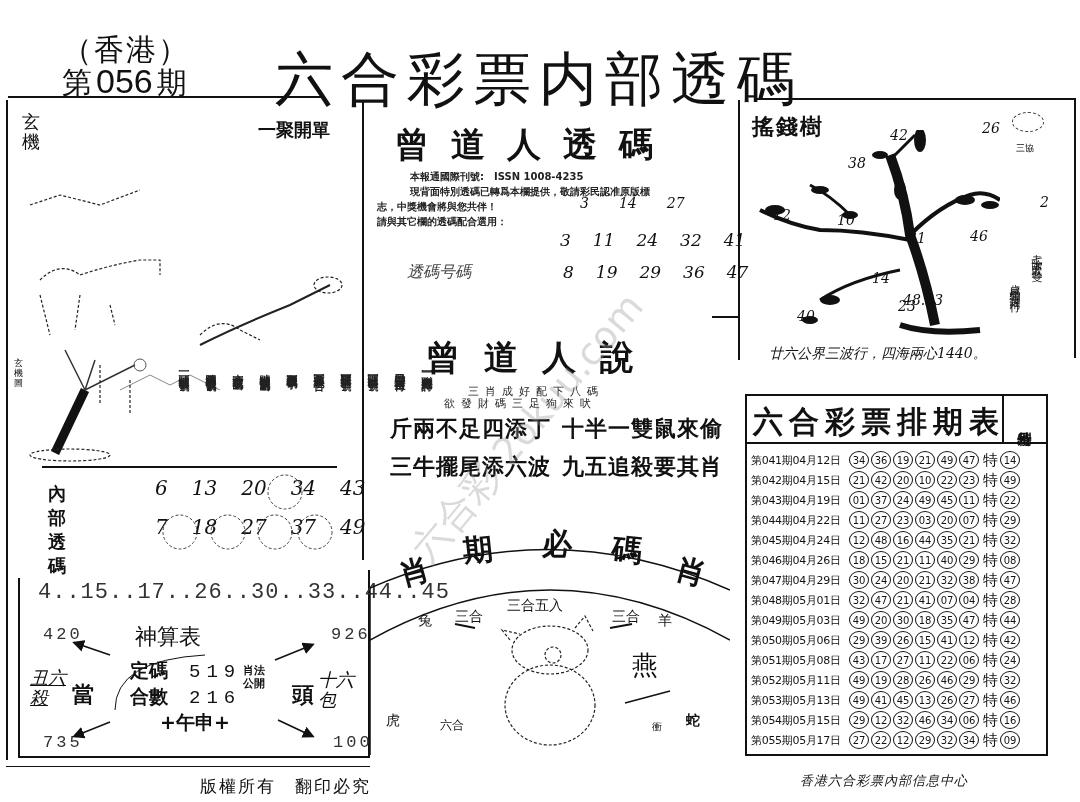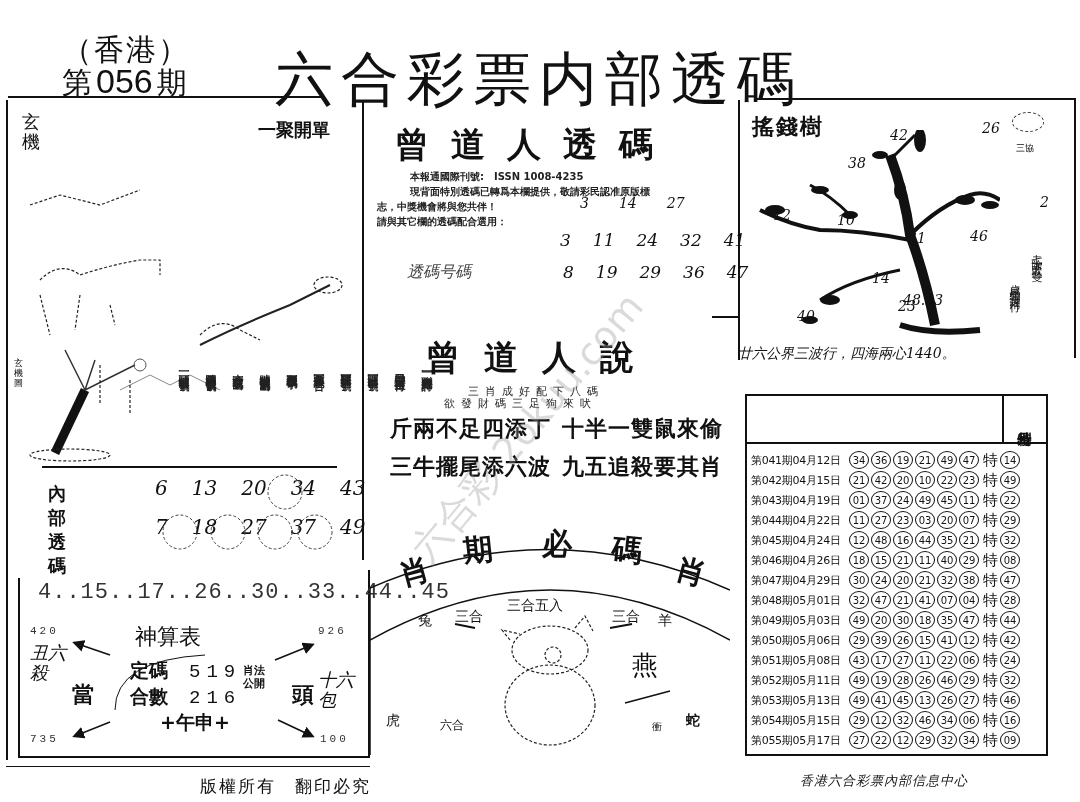--- a/index.html
+++ b/index.html
@@ -25,21 +25,21 @@
   .poem-cols { left: 175px; top: 365px; display: flex; flex-direction: row-reverse; gap: 12px; }
   .poem-col { writing-mode: vertical-rl; font-size: 11px; font-weight: bold; color: #222; letter-spacing: 1px; }
 
   .nb-label { left: 48px; top: 482px; width: 22px; font-size: 18px; font-weight: bold; line-height: 24px; font-family: "DejaVu Serif", serif; }
   .nb-row { font-family: "DejaVu Serif", serif; font-style: italic; font-size: 20px; display: flex; gap: 24px; }
   .nb-row1 { left: 155px; top: 476px; }
   .nb-row2 { left: 155px; top: 515px; }
 
   
   .lb-nums { left: 38px; top: 580px; font-family: "Liberation Mono", monospace; font-size: 22px; letter-spacing: 1px; color: #333; }
-  .lb-corner { font-family: "Liberation Mono", monospace; font-size: 11px; color: #333; letter-spacing: 3px; }
+  .lb-corner { font-family: "Liberation Mono", monospace; font-size: 17px; color: #333; letter-spacing: 3px; margin-left: 13px; }
   .lb-title { left: 135px; top: 622px; font-size: 22px; font-family: "DejaVu Serif", serif; }
   .lb-center { left: 130px; top: 658px; font-size: 19px; font-weight: bold; line-height: 24px; font-family: "DejaVu Sans", sans-serif; }
   .lb-center .val { font-family: "Liberation Mono", monospace; font-weight: normal; letter-spacing: 6px; margin-left: 21px; }
   .lb-side { font-size: 22px; font-weight: bold; font-family: "DejaVu Serif", serif; }
   .lb-hand { font-size: 18px; font-family: "DejaVu Serif", serif; font-style: italic; line-height: 20px; }
   .copyright { left: 200px; top: 775px; font-size: 17px; letter-spacing: 2px; font-family: "DejaVu Serif", serif; }
 
   
   .mt-title { left: 395px; top: 122px; font-size: 34px; font-weight: bold; letter-spacing: 22px; font-family: "DejaVu Serif", serif; }
   .mt-small { font-size: 10px; font-weight: bold; color: #222; }
@@ -50,21 +50,21 @@
   .mm-verse { font-size: 22px; font-weight: bold; letter-spacing: 1px; font-family: "DejaVu Sans", sans-serif; }
 
   
   .arc-char { font-size: 30px; font-weight: bold; font-family: "DejaVu Serif", serif; }
   .mb-small { font-size: 14px; font-family: "DejaVu Serif", serif; }
 
   
   .rt-title { left: 752px; top: 112px; font-size: 22px; font-weight: bold; font-family: "DejaVu Serif", serif; letter-spacing: 2px; }
   .tree-num { font-family: "DejaVu Serif", serif; font-style: italic; font-size: 14px; }
   .rt-vert { writing-mode: vertical-rl; font-size: 11px; font-family: "DejaVu Serif", serif; letter-spacing: 3px; }
-  .rt-foot { left: 738px; top: 345px; font-size: 14px; font-family: "DejaVu Serif", serif; font-style: italic; }
+  .rt-foot { left: 738px; top: 345px; font-size: 14px; font-family: "DejaVu Serif", serif; font-style: italic; padding-left: 31px; }
 
   
   .rtable { left: 745px; top: 394px; width: 303px; height: 362px; border: 2px solid #111; }
   .rtable-head { position: absolute; left: 0; top: 0; width: 299px; height: 48px; border-bottom: 2px solid #111; }
   .rt-head-title { position: absolute; left: 6px; top: 6px; font-size: 30px; font-weight: bold; letter-spacing: 6px; font-family: "DejaVu Sans", sans-serif; }
   .rt-head-special { position: absolute; right: 0; top: 0; width: 44px; height: 46px; border-left: 2px solid #111; font-size: 13px; font-weight: bold; line-height: 14px; text-align: center; padding-top: 3px; }
   .rows { position: absolute; left: 4px; top: 54px; }
   .row { display: flex; align-items: center; height: 20px; font-size: 11px; white-space: nowrap; }
   .row .issue { width: 98px; font-family: "DejaVu Sans", sans-serif; letter-spacing: -0.3px; }
   .ball { width: 20px; height: 18px; border: 1px solid #111; border-radius: 50%; font-size: 10px; display: flex; align-items: center; justify-content: center; margin-right: 2px; font-family: "DejaVu Sans", sans-serif; }
@@ -173,21 +173,21 @@
   <div>
     <span>定碼</span><span class="val">519</span>
   </div>
   <div>
     <span>合數</span><span class="val">216</span>
   </div>
   <div style="padding-left:30px;">+午申+</div>
 </div>
 <div class="abs" style="left:243px; top:664px; font-size:11px; font-weight:bold; width:26px; line-height:13px;">肖法公開</div>
 <div class="abs lb-side" style="left:72px; top:680px;">當</div>
-<div class="abs lb-hand" style="left:30px; top:643px; width:40px;">丑六殺</div>
+<div class="abs lb-hand" style="left:30px; top:668px; width:40px;text-decoration:underline;">丑六殺</div>
 <div class="abs lb-side" style="left:292px; top:680px;">頭</div>
 <div class="abs lb-hand" style="left:318px; top:670px; width:40px;">十六包</div>
 
 <div class="abs copyright">版權所有　翻印必究</div>
 
 <div class="abs mt-title">曾道人透碼</div>
 <div class="abs mt-small" style="left:410px; top:170px;">本報通國際刊號:　ISSN 1008-4235</div>
 <div class="abs mt-small" style="left:410px; top:185px;">現背面特別透碼已轉爲本欄提供，敬請彩民認准原版標</div>
 <div class="abs mt-small" style="left:377px; top:200px;">志，中獎機會將與您共伴！</div>
 <div class="abs mt-small" style="left:377px; top:215px;">請與其它欄的透碼配合選用：</div>
@@ -287,20 +287,21 @@
 <div class="abs tree-num" style="left:872px; top:270px;">14</div>
 <div class="abs tree-num" style="left:898px; top:298px;">23</div>
 <div class="abs tree-num" style="left:903px; top:292px;">48.33</div>
 <div class="abs tree-num" style="left:797px; top:308px;">40</div>
 <div class="abs rt-vert" style="left:1028px; top:245px;">七二除下取三雙</div>
 <div class="abs rt-vert" style="left:1006px; top:275px;">歲尾結頭身兩行</div>
 <div class="abs rt-foot">廿六公界三波行，四海兩心1440。</div>
 
 <div class="abs rtable">
   <div class="rtable-head">
+    <div class="rt-head-title">六合彩票排期表</div>
     <div class="rt-head-special" style="writing-mode: vertical-rl; text-orientation: upright; font-size:14px; line-height:42px; padding:3px 0 0 0;">特别号</div>
   </div>
   <div class="rows" id="rows">
       <div class="row">
         <span class="issue">第041期04月12日</span>
         <span class="ball">34</span>
         <span class="ball">36</span>
         <span class="ball">19</span>
         <span class="ball">21</span>
         <span class="ball">49</span>

